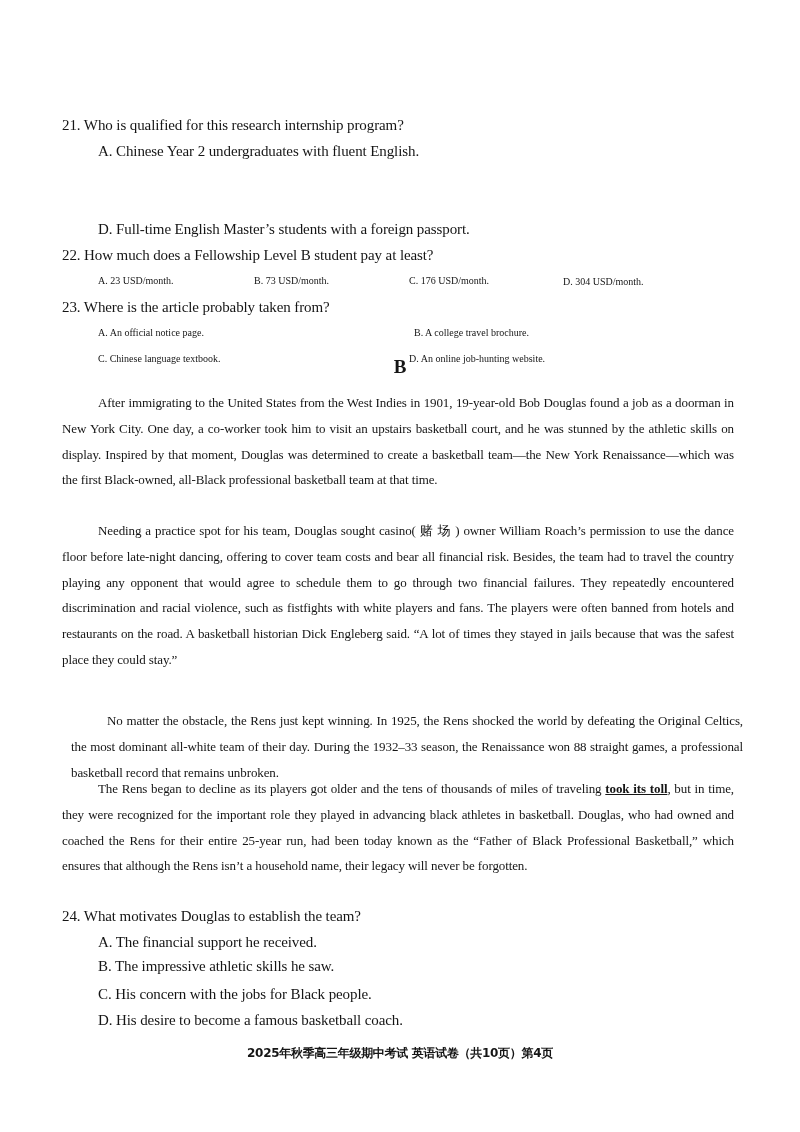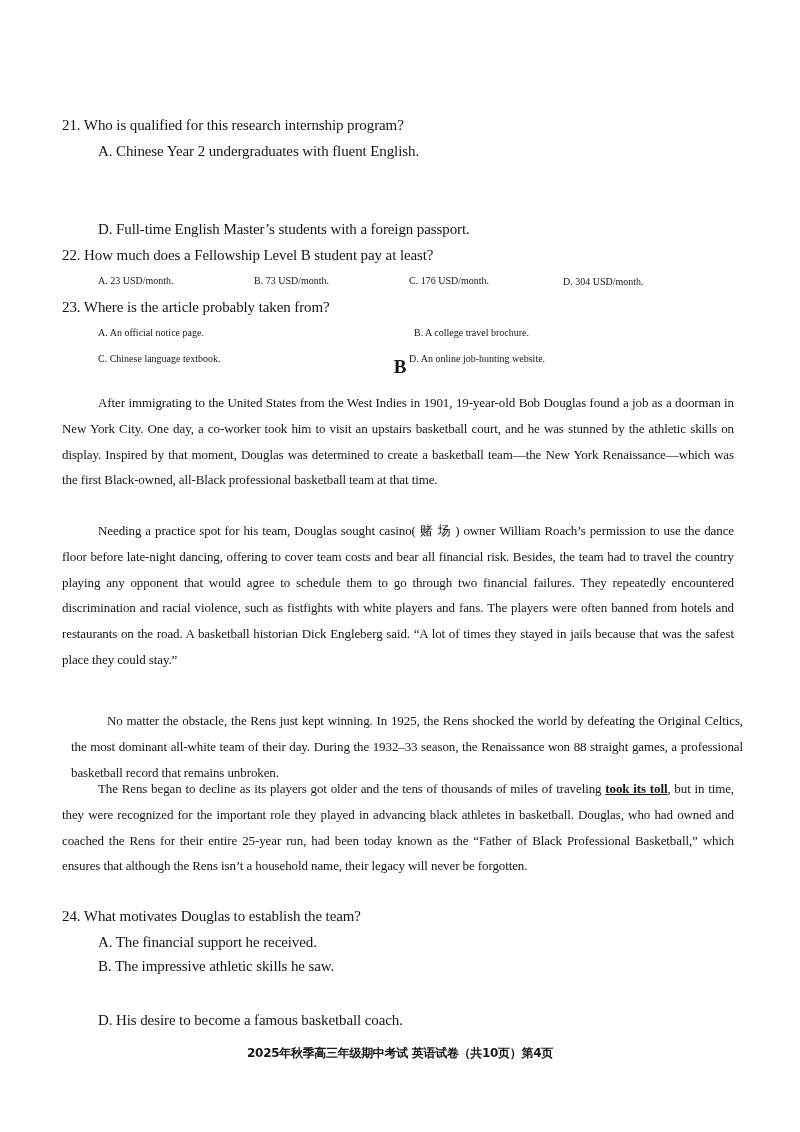--- a/index.html
+++ b/index.html
@@ -56,16 +56,17 @@
   <div class="section-title" style="top:356px">B</div>
 
   <p class="para" style="top:390px; margin:0">After immigrating to the United States from the West Indies in 1901, 19-year-old Bob Douglas found a job as a doorman in New York City. One day, a co-worker took him to visit an upstairs basketball court, and he was stunned by the athletic skills on display. Inspired by that moment, Douglas was determined to create a basketball team—the New York Renaissance—which was the first Black-owned, all-Black professional basketball team at that time.</p>
   <p class="para" style="top:518px; margin:0">Needing a practice spot for his team, Douglas sought casino( 赌 场 ) owner William Roach’s permission to use the dance floor before late-night dancing, offering to cover team costs and bear all financial risk. Besides, the team had to travel the country playing any opponent that would agree to schedule them to go through two financial failures. They repeatedly encountered discrimination and racial violence, such as fistfights with white players and fans. The players were often banned from hotels and restaurants on the road. A basketball historian Dick Engleberg said. “A lot of times they stayed in jails because that was the safest place they could stay.”</p>
   <p class="para" style="top:699px; margin:9px">No matter the obstacle, the Rens just kept winning. In 1925, the Rens shocked the world by defeating the Original Celtics, the most dominant all-white team of their day. During the 1932–33 season, the Renaissance won 88 straight games, a professional basketball record that remains unbroken.</p>
   <p class="para" style="top:776px; margin:0"><span>The Rens began to decline as its players got older and the tens of thousands of miles of traveling </span><span class="u">took its toll</span><span>, but in time, they were recognized for the important role they played in advancing black athletes in basketball. Douglas, who had owned and coached the Rens for their entire 25-year run, had been today known as the “Father of Black Professional Basketball,” which ensures that although the Rens isn’t a household name, their legacy will never be forgotten.</span></p>
 
   <div class="line q" style="top:907px">24. What motivates Douglas to establish the team?</div>
   <div class="line opt" style="top:933px">A. The financial support he received.</div>
   <div class="line opt" style="top:957px">B. The impressive athletic skills he saw.</div>
+  <div class="line opt" style="top:985px">C. His concern with the jobs for Black people.</div>
   <div class="line opt" style="top:1011px">D. His desire to become a famous basketball coach.</div>
 
   <div class="footer">2025年秋季高三年级期中考试 英语试卷（共10页）第4页</div>
 </div>
 
 </body></html>

